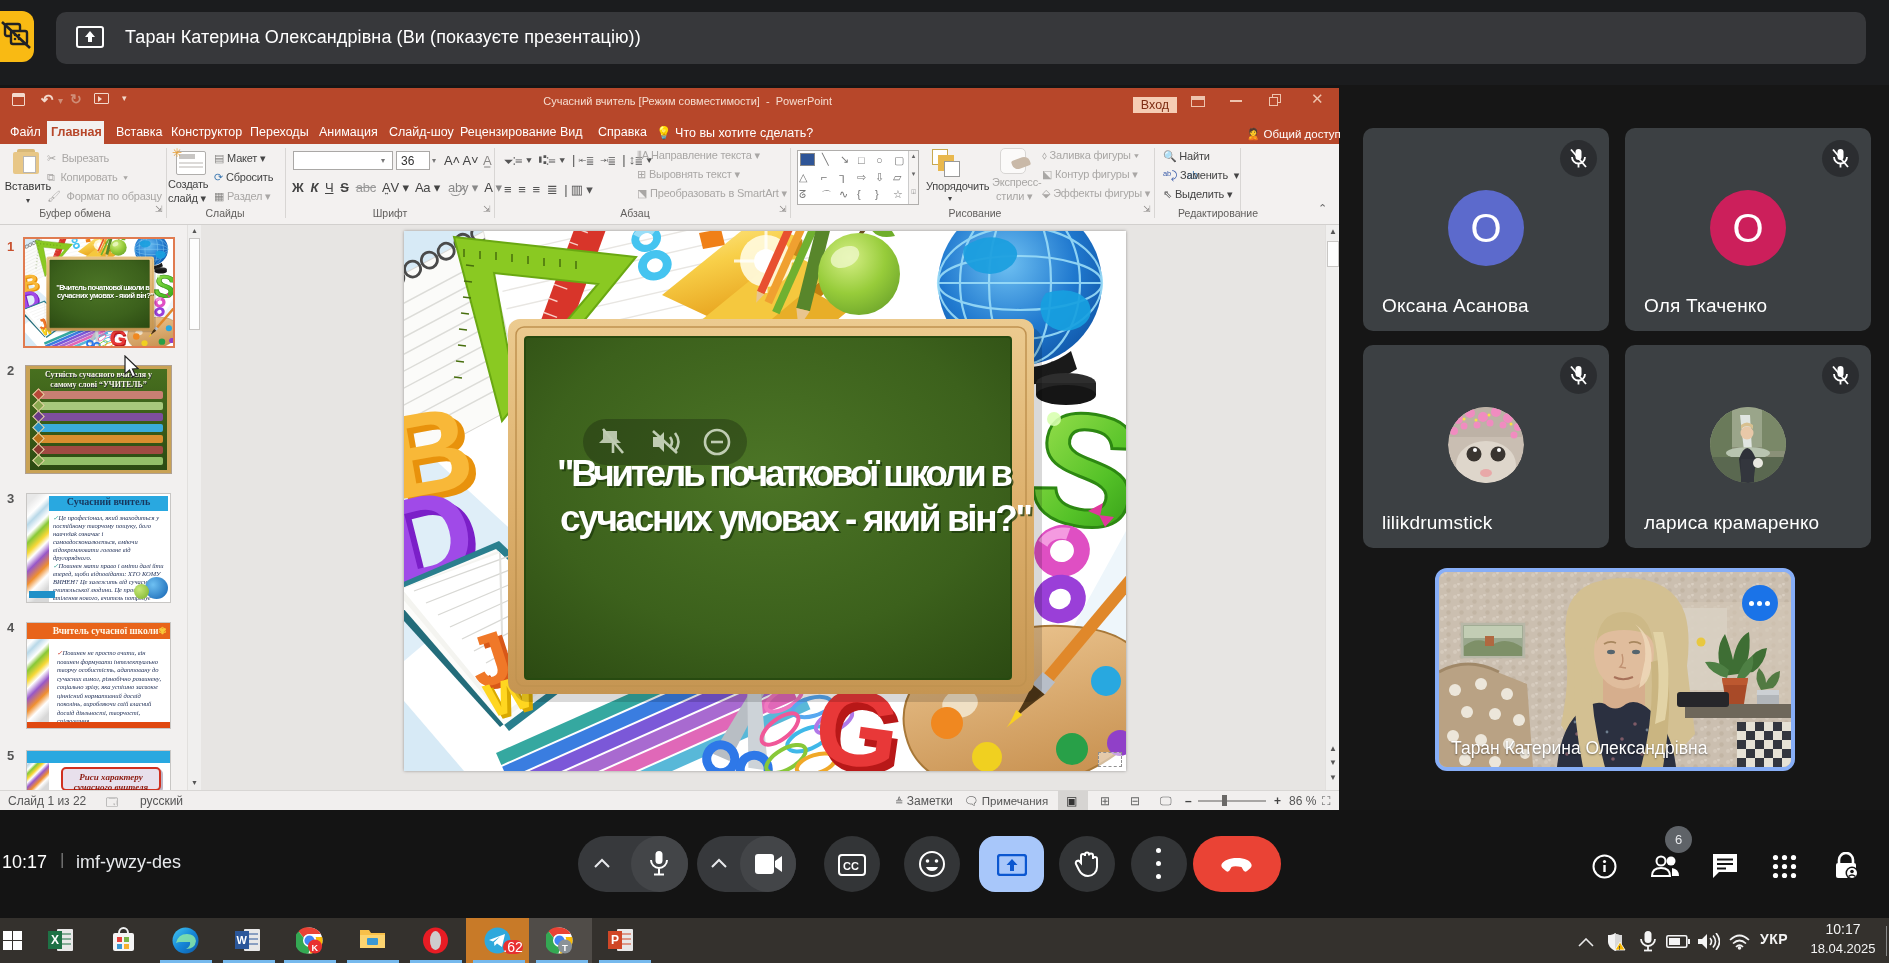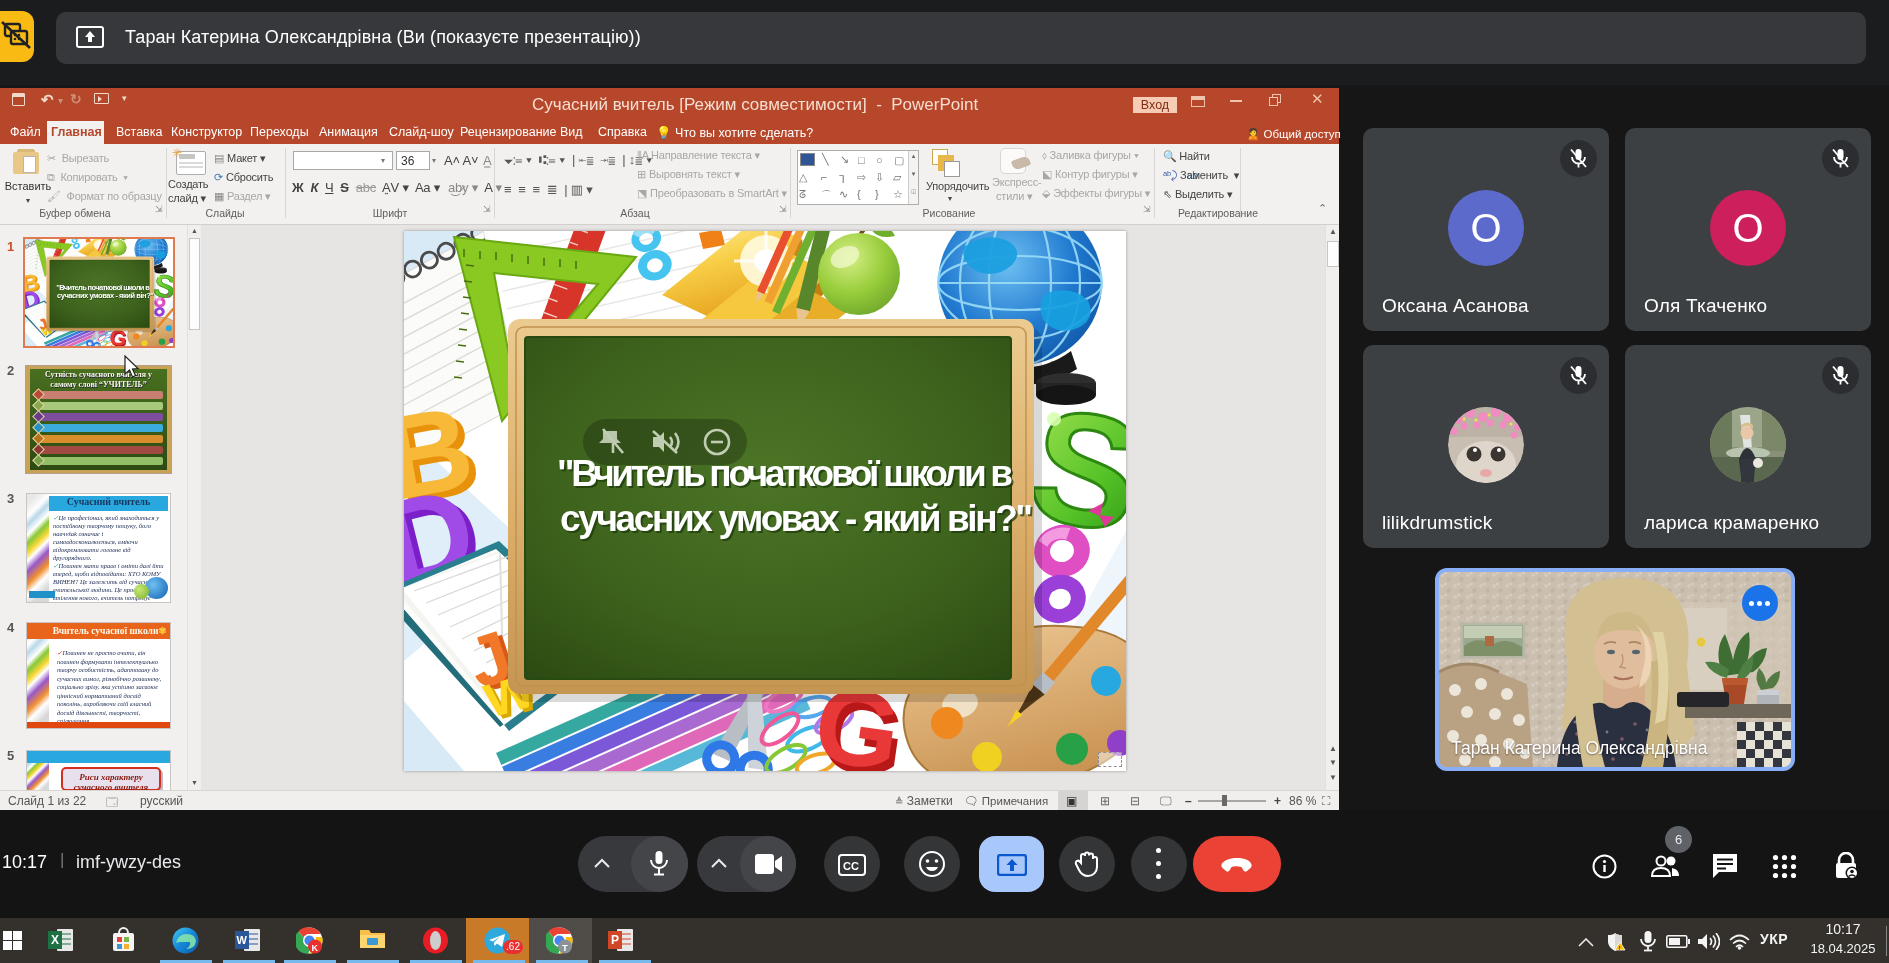--- a/index.html
+++ b/index.html
@@ -86,21 +86,21 @@
 
 <div id="ppt">
   <div id="ptitle">
     <div class="abs" style="left:12px;top:5px;width:13px;height:13px;border:1.5px solid #f3d9cc;border-radius:1px;background:linear-gradient(#f3d9cc 30%,transparent 30%);"></div>
     <div class="abs" style="left:41px;top:3px;color:#f3d9cc;font-size:15px;font-weight:bold;transform:scaleX(-1);">↷</div>
     <div class="abs" style="left:58px;top:7px;color:#cf8e78;font-size:10px;">▾</div>
     <div class="abs" style="left:70px;top:3px;color:#cf8e78;font-size:14px;font-weight:bold;">↻</div>
     <div class="abs" style="left:94px;top:5px;width:15px;height:11px;border:1.5px solid #f3d9cc;border-radius:1px;"></div>
     <div class="abs" style="left:98px;top:8px;width:0;height:0;border-left:4px solid #f3d9cc;border-top:3px solid transparent;border-bottom:3px solid transparent;"></div>
     <div class="abs" style="left:122px;top:5px;color:#f3d9cc;font-size:9px;">▾</div>
-    <div class="abs" style="left:532px;top:7px;width:300px;color:#f6ddd0;font-size:17px;white-space:nowrap;text-align:right;">Сучасний вчитель [Режим совместимости]&nbsp; -&nbsp; PowerPoint</div>
+    <div class="abs" style="left:532px;top:7px;width:300px;color:#f6ddd0;font-size:11px;white-space:nowrap;text-align:right;">Сучасний вчитель [Режим совместимости]&nbsp; -&nbsp; PowerPoint</div>
     <div class="abs" style="left:1133px;top:9px;width:44px;height:16px;background:#f6cdb4;color:#7e2d13;font-size:12.5px;text-align:center;line-height:16px;">Вход</div>
     <div class="abs" style="left:1191px;top:8px;width:14px;height:11px;border:1.3px solid #eec4ae;background:linear-gradient(#eec4ae 35%,transparent 35%);"></div>
     <div class="abs" style="left:1230px;top:12px;width:12px;height:1.6px;background:#eec4ae;"></div>
     <div class="abs" style="left:1272px;top:6px;width:9px;height:9px;border:1.3px solid #eec4ae;"></div>
     <div class="abs" style="left:1269px;top:9px;width:9px;height:9px;border:1.3px solid #eec4ae;background:#b7472a;"></div>
     <div class="abs" style="left:1311px;top:2px;color:#eec4ae;font-size:15px;">✕</div>
   </div>
   <div id="pmenu">
     <div class="mtab" style="left:6px;">Файл</div>
     <div class="mtab sel" style="left:47px;width:57px;">Главная</div>
@@ -188,21 +188,21 @@
     <div class="abs" style="left:944px;top:17px;width:16px;height:16px;background:#fff;border:1px solid #999;"></div>
     <div class="rtxt" style="left:926px;top:36px;">Упорядочить</div>
     <div class="abs" style="left:948px;top:50px;font-size:8px;color:#444;">▾</div>
     <div class="abs" style="left:1000px;top:4px;width:26px;height:26px;border:1.5px solid #d8d6d4;border-radius:5px;background:#fbfaf9;"></div>
     <div class="abs" style="left:1012px;top:14px;width:18px;height:10px;background:#c9b9a8;border-radius:2px 6px 2px 6px;transform:rotate(-20deg);"></div>
     <div class="rtxt gray" style="left:992px;top:32px;">Экспресс-</div>
     <div class="rtxt gray" style="left:996px;top:46px;">стили ▾</div>
     <div class="rtxt gray" style="left:1042px;top:5px;">⬨ <span class="gray">Заливка фигуры ▾</span></div>
     <div class="rtxt gray" style="left:1042px;top:24px;">⬕ <span class="gray">Контур фигуры ▾</span></div>
     <div class="rtxt gray" style="left:1042px;top:43px;">⬙ <span class="gray">Эффекты фигуры ▾</span></div>
-    <div class="glabel" style="left:904px;width:90px;">Рисование</div>
+    <div class="glabel" style="left:930px;width:90px;">Рисование</div>
     <div class="abs" style="left:1143px;top:60px;color:#8a8886;font-size:9px;">⇲</div>
     <div class="gsep" style="left:1154px;"></div>
 
     <div class="rtxt" style="left:1163px;top:6px;"><span style="color:#3a76b0;">🔍</span> Найти</div>
     <div class="rtxt" style="left:1163px;top:25px;padding-left:24px;"><span style="color:#3a76b0;font-size:10px;">ab<br></span></div>
     <div class="rtxt" style="left:1163px;top:25px;"><span style="color:#4464ad;font-size:11px;">ᵃᵇ⤸</span> Заменить&nbsp; ▾</div>
     <div class="rtxt" style="left:1163px;top:44px;"><span style="color:#555;">⇖</span> Выделить ▾</div>
     <div class="glabel" style="left:1158px;width:120px;">Редактирование</div>
     <div class="gsep" style="left:1240px;"></div>
     <div class="abs" style="left:1318px;top:58px;color:#666;font-size:11px;">⌃</div>
@@ -1312,21 +1312,21 @@
         <ellipse cx="13.5" cy="13.5" rx="12.5" ry="13" fill="#e81c24"></ellipse>
         <ellipse cx="13.5" cy="13.5" rx="5.5" ry="9.5" fill="#fff"></ellipse>
         <ellipse cx="13.5" cy="13.5" rx="5.5" ry="9.5" fill="#3a3438" opacity="0.25"></ellipse>
       </svg>
 
   <div class="abs" style="left:466px;top:0;width:63px;height:45px;background:#c87a28;"></div>
   <svg class="abs tki" style="left:484px;" width="27" height="27" viewBox="0 0 27 27">
         <circle cx="13.5" cy="13.5" r="13" fill="#2fa8dc"></circle>
         <path d="M5,13 L21,7 L18,20 L13,16.5 L10.5,19 L10,15.5 L16,9.5 L9,14.5 Z" fill="#fff"></path>
       </svg>
-  <div class="abs" style="left:503px;top:22px;width:20px;height:14px;border-radius:7px;background:#e83030;color:#fff;font-size:10px;text-align:center;line-height:14px;">.62</div>
+  <div class="abs" style="left:503px;top:22px;width:20px;height:14px;border-radius:7px;background:#e83030;color:#fff;font-size:14px;text-align:center;line-height:14px;">.62</div>
 
   <div class="abs" style="left:529px;top:0;width:63px;height:45px;background:#504c48;"></div>
   <svg class="abs tki" style="left:546px;" width="27" height="27" viewBox="0 0 27 27">
         <circle cx="13.5" cy="13.5" r="13" fill="#fff"></circle>
         <path d="M13.5,0.5 a13,13 0 0,1 11.3,6.5 l-11.3,0 a6.8,6.8 0 0,0 -6,3.5 l-5,-6.2 a13,13 0 0,1 11,-3.8 Z" fill="#ea4335"></path>
         <path d="M26.5,13.5 a13,13 0 0,1 -13,13 l5.8,-10 a6.8,6.8 0 0,0 0.3,-6.5 l6.5,0 a13,13 0 0,1 0.4,3.5 Z" fill="#fbbc05"></path>
         <path d="M2.5,4.5 l6.7,8 a6.8,6.8 0 0,0 6,7.5 l-3,6.8 a13,13 0 0,1 -9.7,-22.3 Z" fill="#34a853"></path>
         <circle cx="13.5" cy="13.5" r="5.8" fill="#4285f4" stroke="#fff" stroke-width="1.4"></circle>
         <circle cx="19" cy="19.5" r="7" fill="#8a9298"></circle>
         <text x="16" y="23.5" fill="#fff" font-size="9.5" font-weight="bold" font-family="Liberation Sans">T</text>

